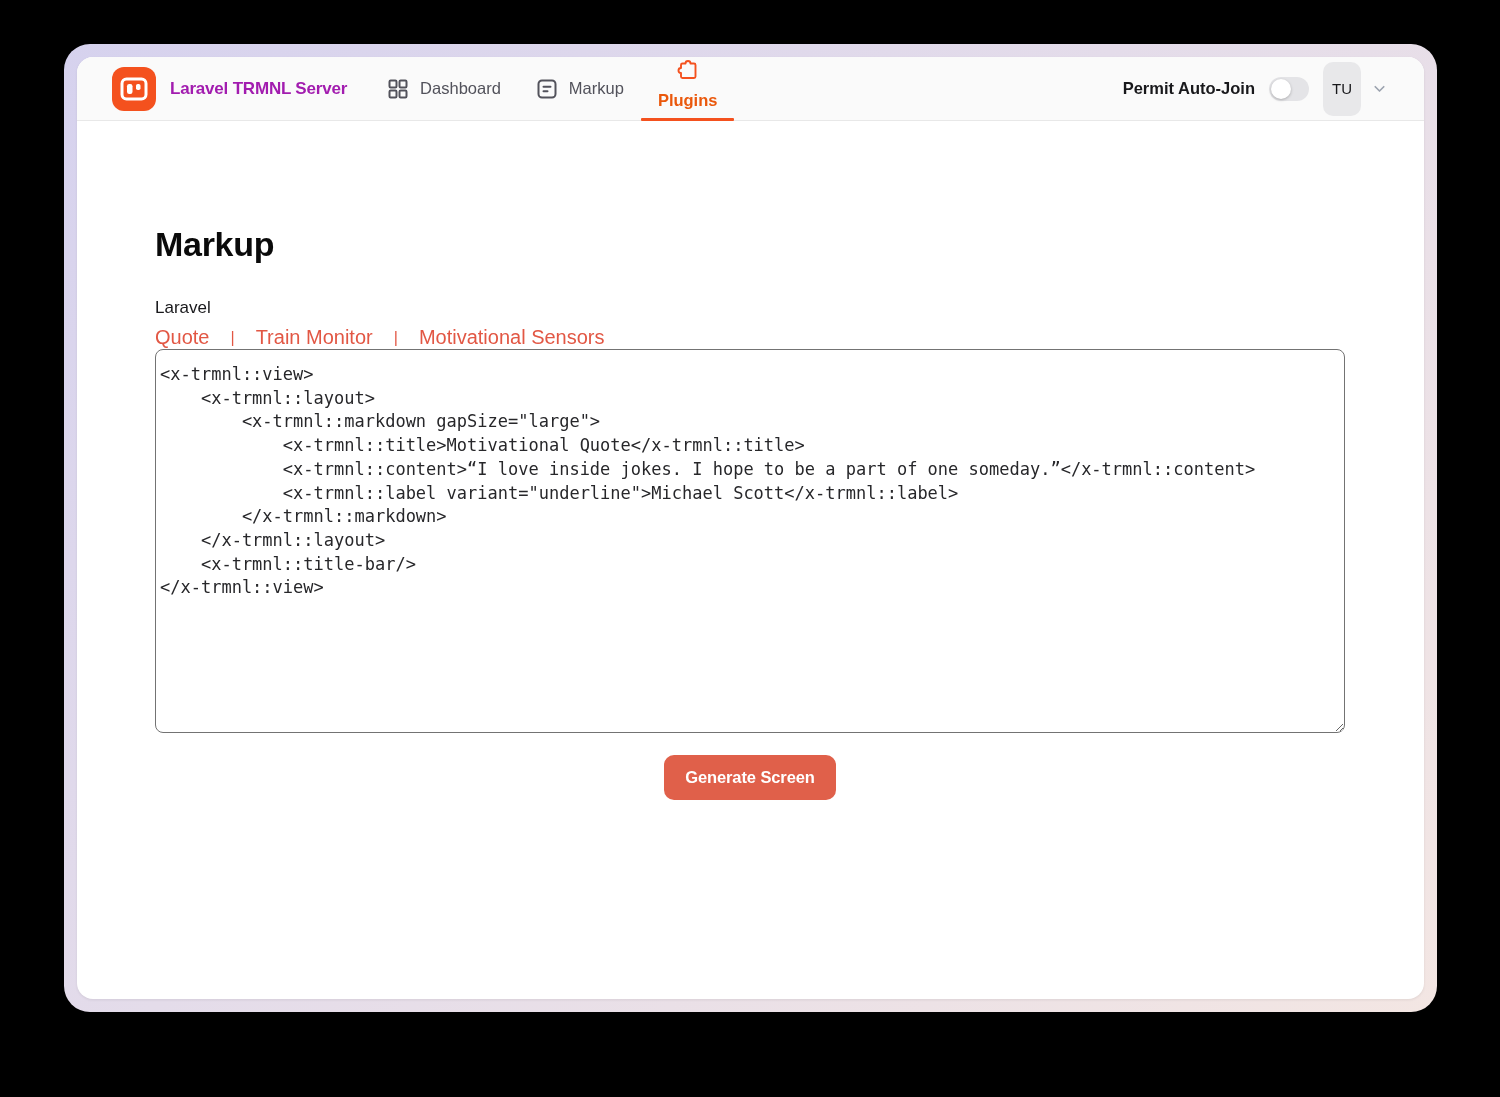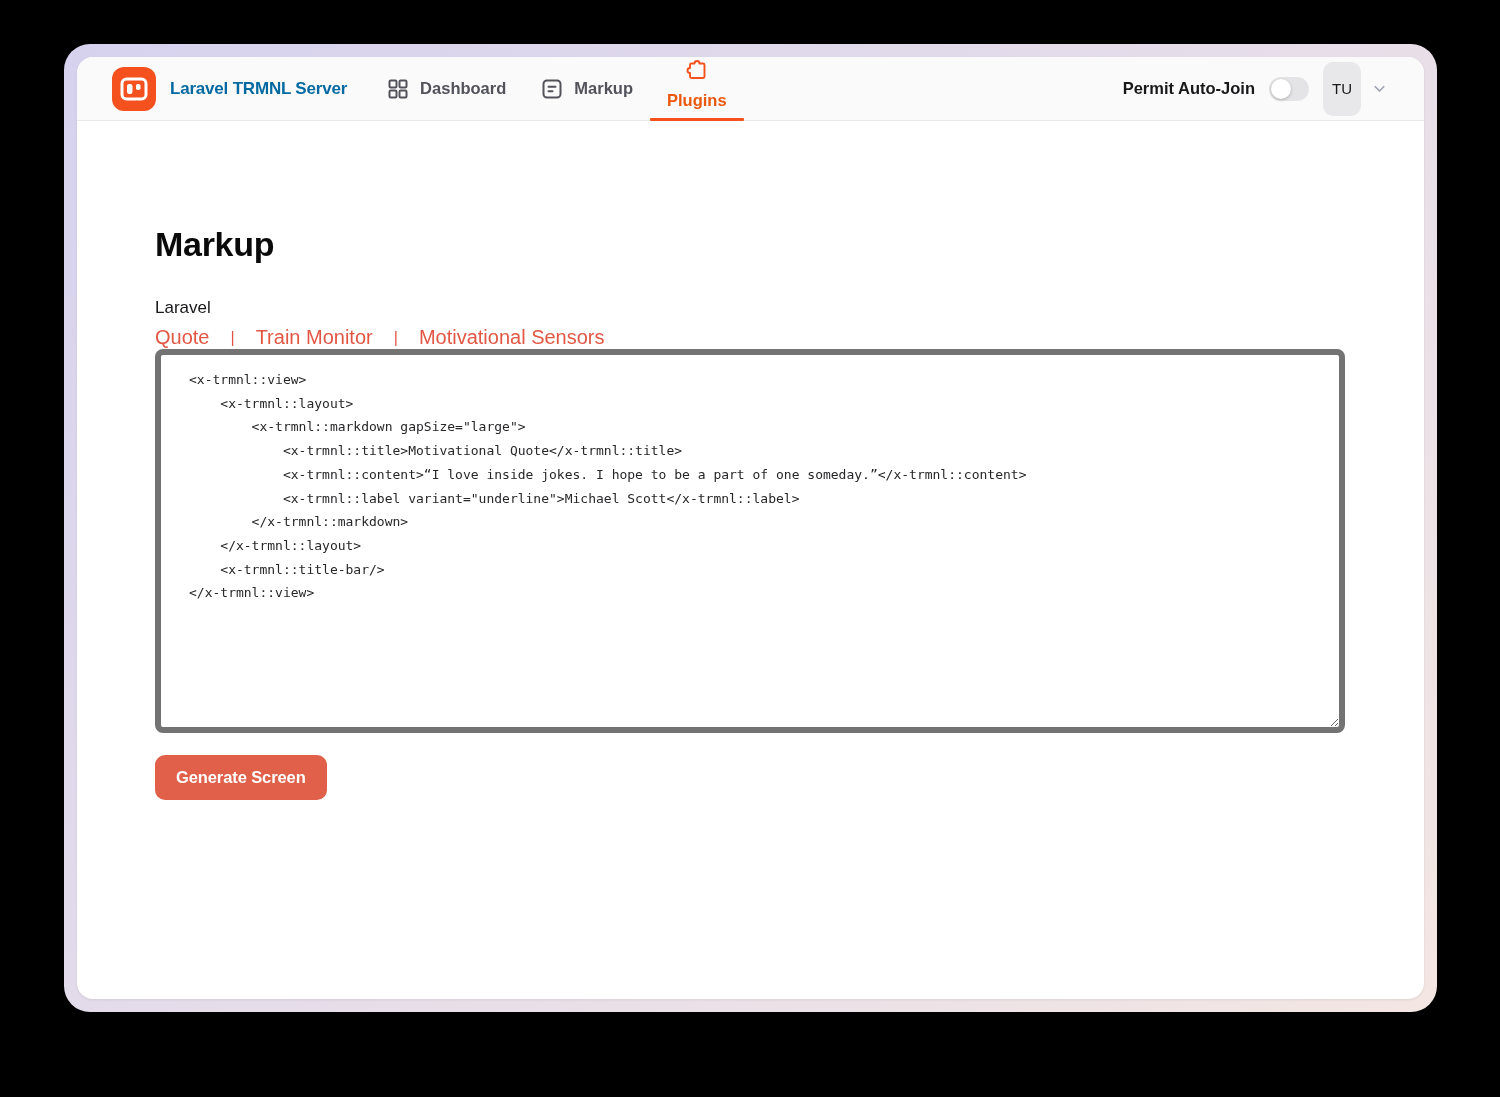--- a/index.html
+++ b/index.html
@@ -41,41 +41,41 @@
     width: 44px; height: 44px;
     background: #f4511e;
     border-radius: 12px;
     display: flex; align-items: center; justify-content: center;
     flex: 0 0 auto;
   }
   .app-title {
     margin-left: 14px;
     font-size: 17px;
     font-weight: 700;
-    color: #0369a1;
+    color: #a21caf;
     letter-spacing: -0.2px;
     white-space: nowrap;
   }
   .nav {
     display: flex;
     align-items: center;
     height: 100%;
     margin-left: 22px;
   }
   .nav-item {
     position: relative;
     display: flex;
     align-items: center;
     gap: 10px;
     height: 100%;
     padding: 0 17px;
     cursor: pointer;
     color: #52525b;
     font-size: 16.5px;
-    font-weight: 700;
+    font-weight: 400;
     white-space: nowrap;
   }
   .nav-item .nav-icon { display: flex; align-items: center; }
   .nav-item.active { color: #ea580c; font-weight: 600; flex-direction: column; }
   .nav-item.active::after {
     content: "";
     position: absolute;
     left: 0; right: 0; bottom: -1px;
     height: 3px;
     background: #f4511e;
@@ -150,38 +150,38 @@
     margin-top: 30px;
     font-size: 15px;
     font-weight: 500;
     color: #27272a;
     margin-bottom: 8px;
   }
   .code-area {
     display: block;
     width: 1190px;
     height: 384px;
-    border: 6px solid #737373;
+    border: 1px solid #737373;
     border-radius: 8px;
     background: #fff;
-    padding: 13px 28px;
+    padding: 13px 4px;
     font-family: "DejaVu Sans Mono", "Liberation Mono", monospace;
-    font-size: 13px;
+    font-size: 17px;
     line-height: 23.7px;
     color: #27272a;
     resize: vertical;
     outline: none;
     white-space: pre;
     overflow: auto;
   }
   .button-row {
     width: 1190px;
     margin-top: 22px;
     display: flex;
-    justify-content: flex-start;
+    justify-content: center;
   }
   .generate-btn {
     background: #e0604a;
     color: #ffffff;
     border: none;
     border-radius: 10px;
     padding: 13px 21px;
     font-family: "Liberation Sans", sans-serif;
     font-size: 16.5px;
     font-weight: 600;

